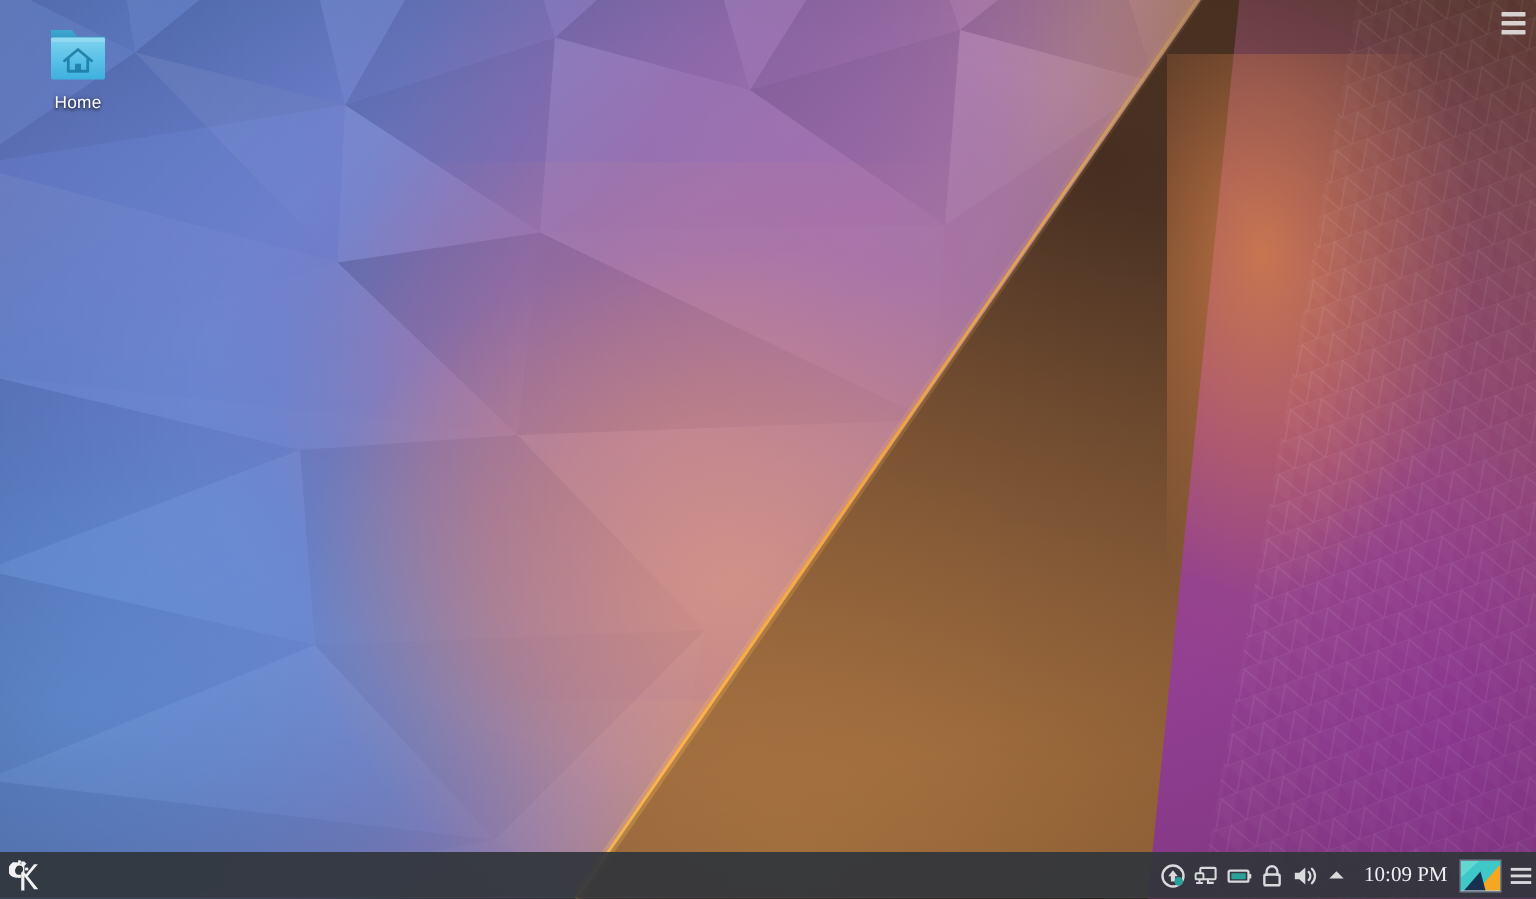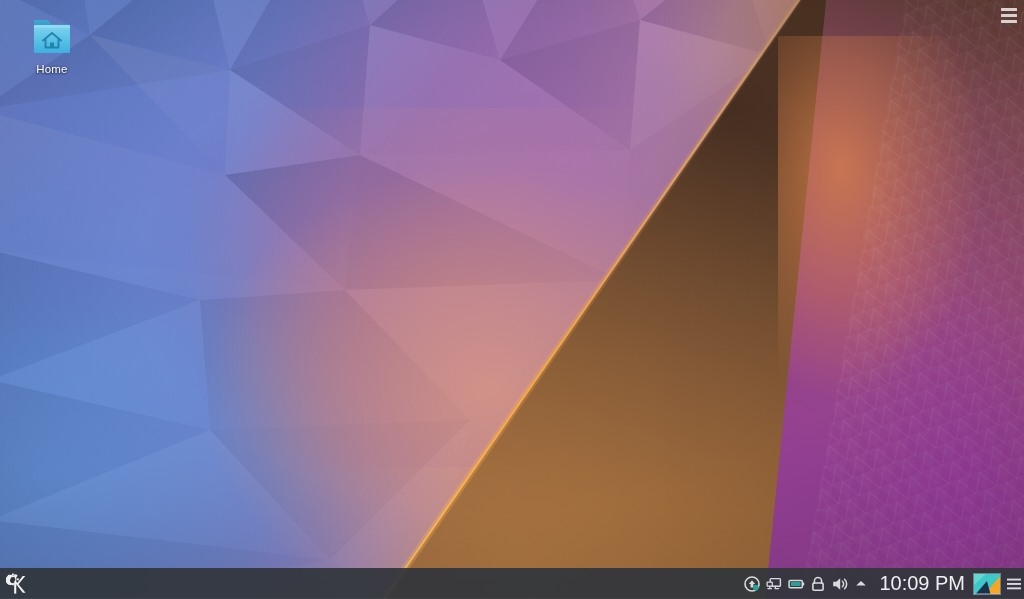--- a/index.html
+++ b/index.html
@@ -173,23 +173,23 @@
     width:22px; height:31px; display:flex; align-items:center; justify-content:center;
     cursor:pointer;
   }
 
   .tray-arrow {
     width:20px; height:31px; display:flex; align-items:center; justify-content:center;
     cursor:pointer;
   }
 
   #clock {
-    color:#eff0f1; font-size:20px; padding:0 8px 0 6px;
+    color:#eff0f1; font-size:14px; padding:0 8px 0 6px;
     line-height:31px; cursor:pointer; white-space:nowrap;
-    font-family:Liberation Sans, sans-serif;
+    font-family:Liberation Serif, serif;
   }
 
   #pager {
     width:28px; height:22px; margin:0 3px 0 0; cursor:pointer;
     border:1px solid rgba(255,255,255,0.35); position:relative; overflow:hidden;
     background:#2b3a52;
   }
   #panel-menu {
     width:20px; height:31px; display:flex; align-items:center; justify-content:center;
     cursor:pointer;

